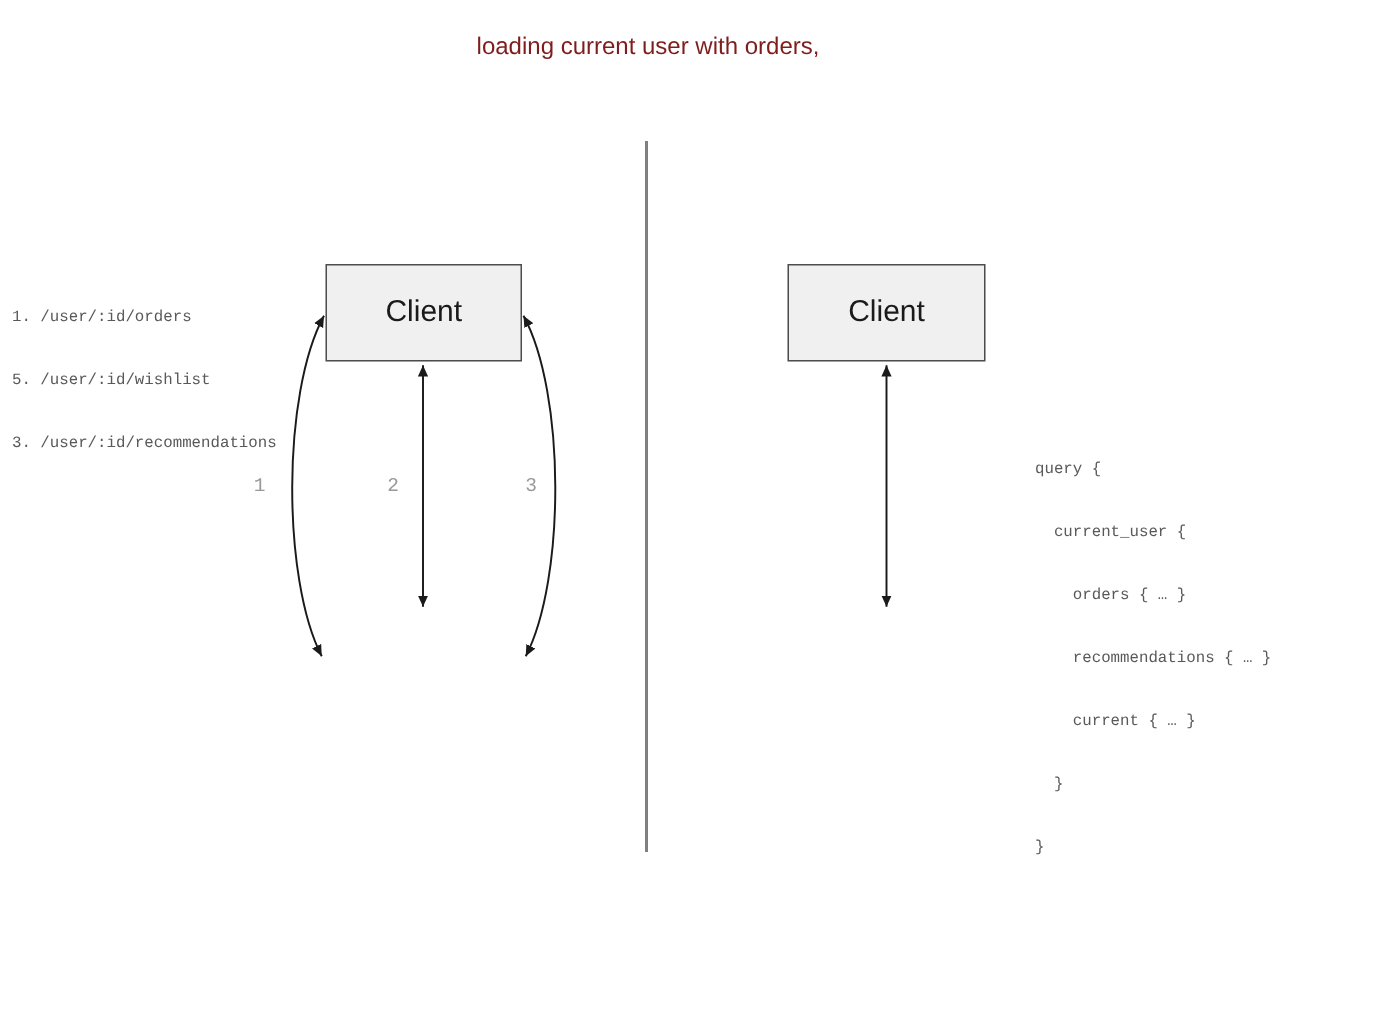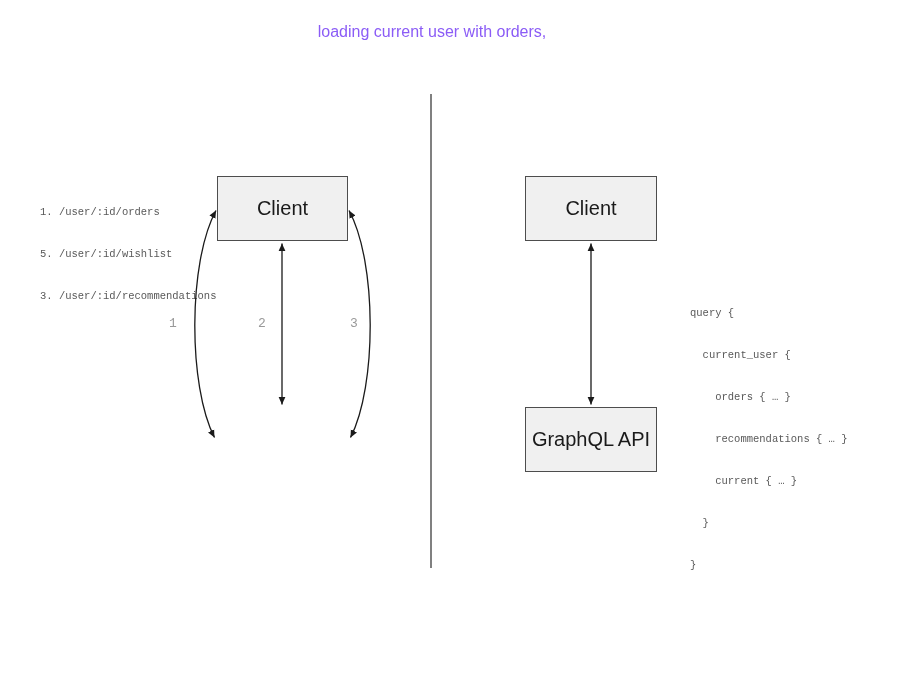--- a/index.html
+++ b/index.html
@@ -16,34 +16,33 @@
     overflow: hidden;
   }
   .title {
     position: absolute;
     left: 182px;
     top: 21px;
     width: 500px;
     text-align: center;
     font-size: 16px;
     line-height: 21px;
-    color: #8b5cf6;
+    color: #7f1d1d;
   }
   .mono {
     font-family: "Liberation Mono", monospace;
     font-size: 10.5px;
     line-height: 14px;
     color: #595959;
     white-space: pre;
   }
   .endpoints {
     position: absolute;
     left: 8px;
     top: 177px;
-    margin-left: 32px;
   }
   .querycode {
     position: absolute;
     left: 690px;
     top: 278px;
   }
   .node-box {
     position: absolute;
     box-sizing: border-box;
     background: #f0f0f0;
@@ -100,23 +99,20 @@
     <div>3. /user/:id/recommendations</div>
   </div>
 
   <div class="node-box box-client-left">
     <span>Client</span>
   </div>
 
   <div class="node-box box-client-right">
     <span>Client</span>
   </div>
-  <div class="node-box box-graphql">
-    <span>GraphQL API</span>
-  </div>
 
   <div class="divider"></div>
 
   <div class="arrow-label lbl-1">1</div>
   <div class="arrow-label lbl-2">2</div>
   <div class="arrow-label lbl-3">3</div>
 
   <div class="querycode mono">
     <div>query {</div>
     <div>  current_user {</div>

